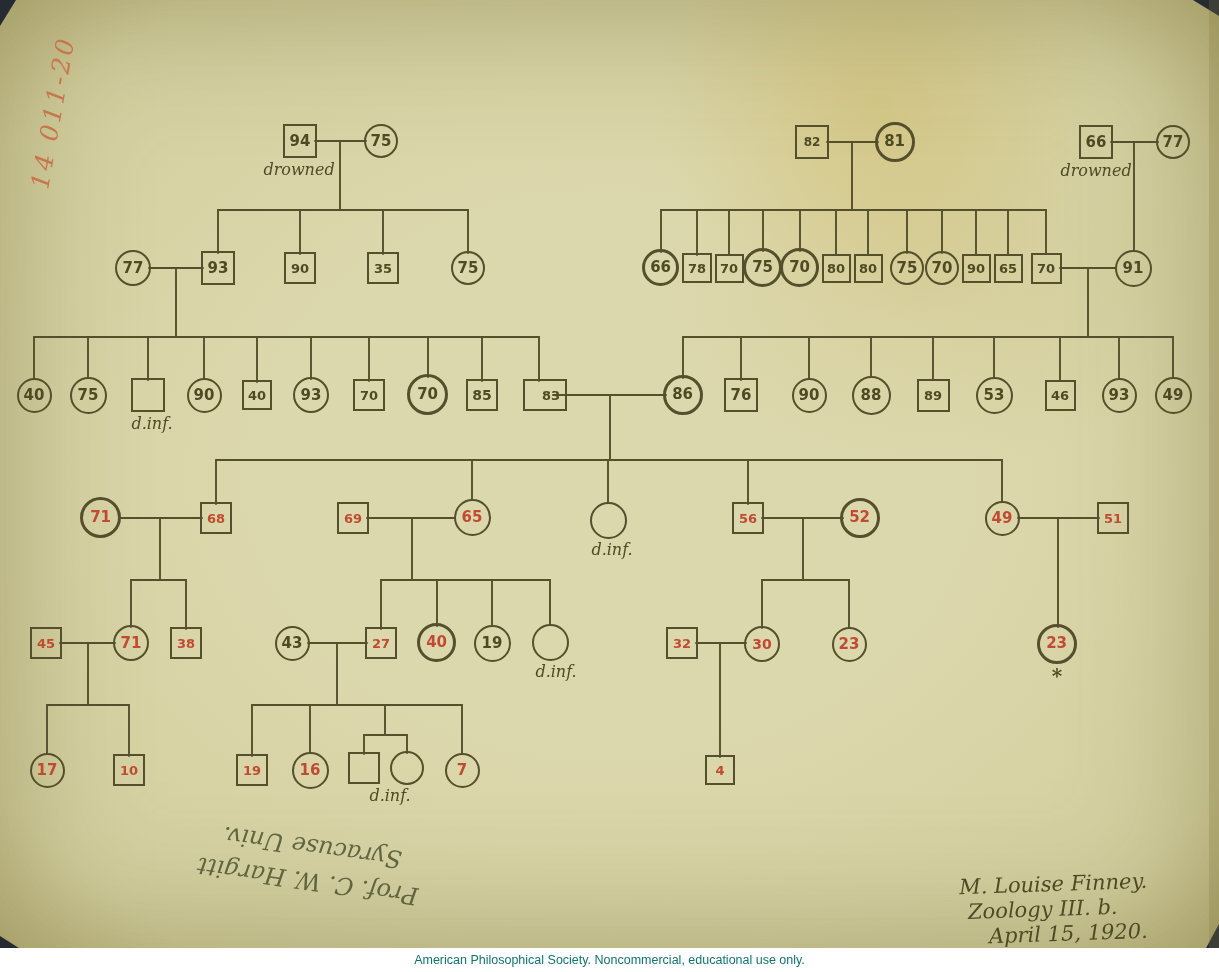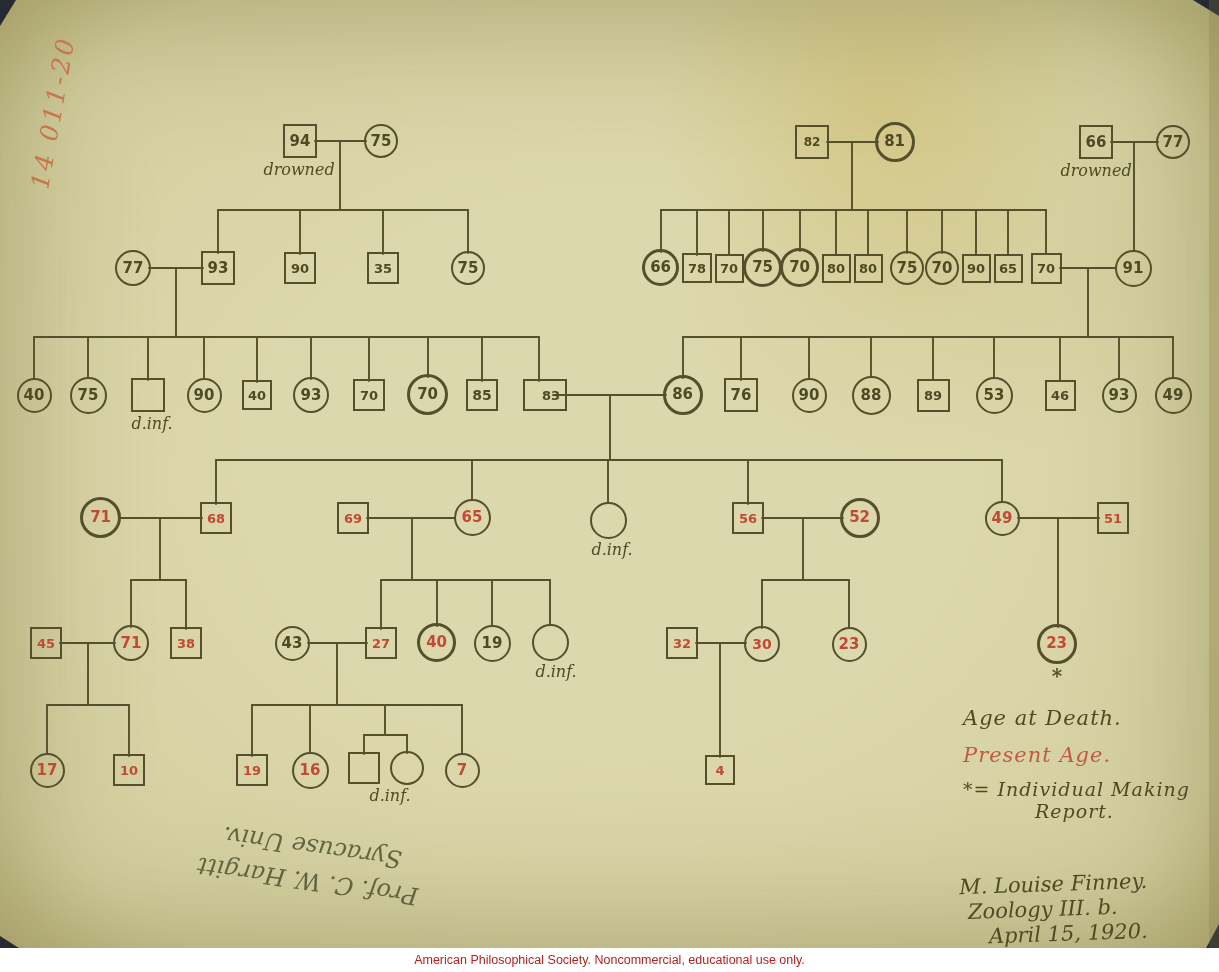--- a/index.html
+++ b/index.html
@@ -45,21 +45,21 @@
   #red-note{position:absolute;left:-62px;top:98px;width:230px;text-align:center;
     color:#c8764c;font-style:italic;font-size:25px;letter-spacing:3px;
     transform:rotate(-80deg);white-space:nowrap;}
 
   #pencil-note{position:absolute;left:140px;top:830px;width:340px;text-align:center;
     color:#4d5430;font-style:italic;font-size:24px;line-height:34px;
     transform:rotate(188deg);opacity:.85;white-space:nowrap;}
 
   #footer{position:absolute;left:0;top:948px;width:1219px;height:24px;background:#ffffff;
     display:flex;align-items:center;justify-content:center;}
-  #footer span{font-family:"Liberation Sans", sans-serif;font-size:12.5px;color:#b91c1c;}
+  #footer span{font-family:"Liberation Sans", sans-serif;font-size:12.5px;color:#0f766e;}
 
   svg.wires{position:absolute;left:0;top:0;}
 </style>
 </head>
 <body>
 
 <div id="paper">
 
   <svg class="wires" id="wires" width="1219" height="950">
       <line x1="315" y1="141" x2="366" y2="141" stroke="#53502b" stroke-width="1.9" stroke-linecap="round"></line>
@@ -378,26 +378,20 @@
       <div class="flabel" style="left: 1096px; top: 161px;">drowned</div>
       <div class="flabel" style="left: 152px; top: 414px;">d.inf.</div>
       <div class="flabel" style="left: 612px; top: 540px;">d.inf.</div>
       <div class="flabel" style="left: 556px; top: 662px;">d.inf.</div>
       <div class="flabel" style="left: 390px; top: 786px;">d.inf.</div>
       <div class="flabel star" style="left: 1057px; top: 664px;">*</div>
     </div>
 
   <div id="red-note">14 011-20</div>
 
-  <div id="legend">
-    <div class="legend-line">Age at Death.</div>
-    <div class="legend-line" id="legend-present">Present Age.</div>
-    <div class="legend-line" id="legend-star1">*= Individual Making</div>
-    <div class="legend-line" id="legend-star2">Report.</div>
-  </div>
 
   <div id="pencil-note">
     <div>Prof. C. W. Hargitt</div>
     <div>Syracuse Univ.</div>
   </div>
 
   <div id="signature">
     <div class="s1">M. Louise Finney.</div>
     <div class="s2">Zoology III. b.</div>
     <div class="s3">April 15, 1920.</div>

